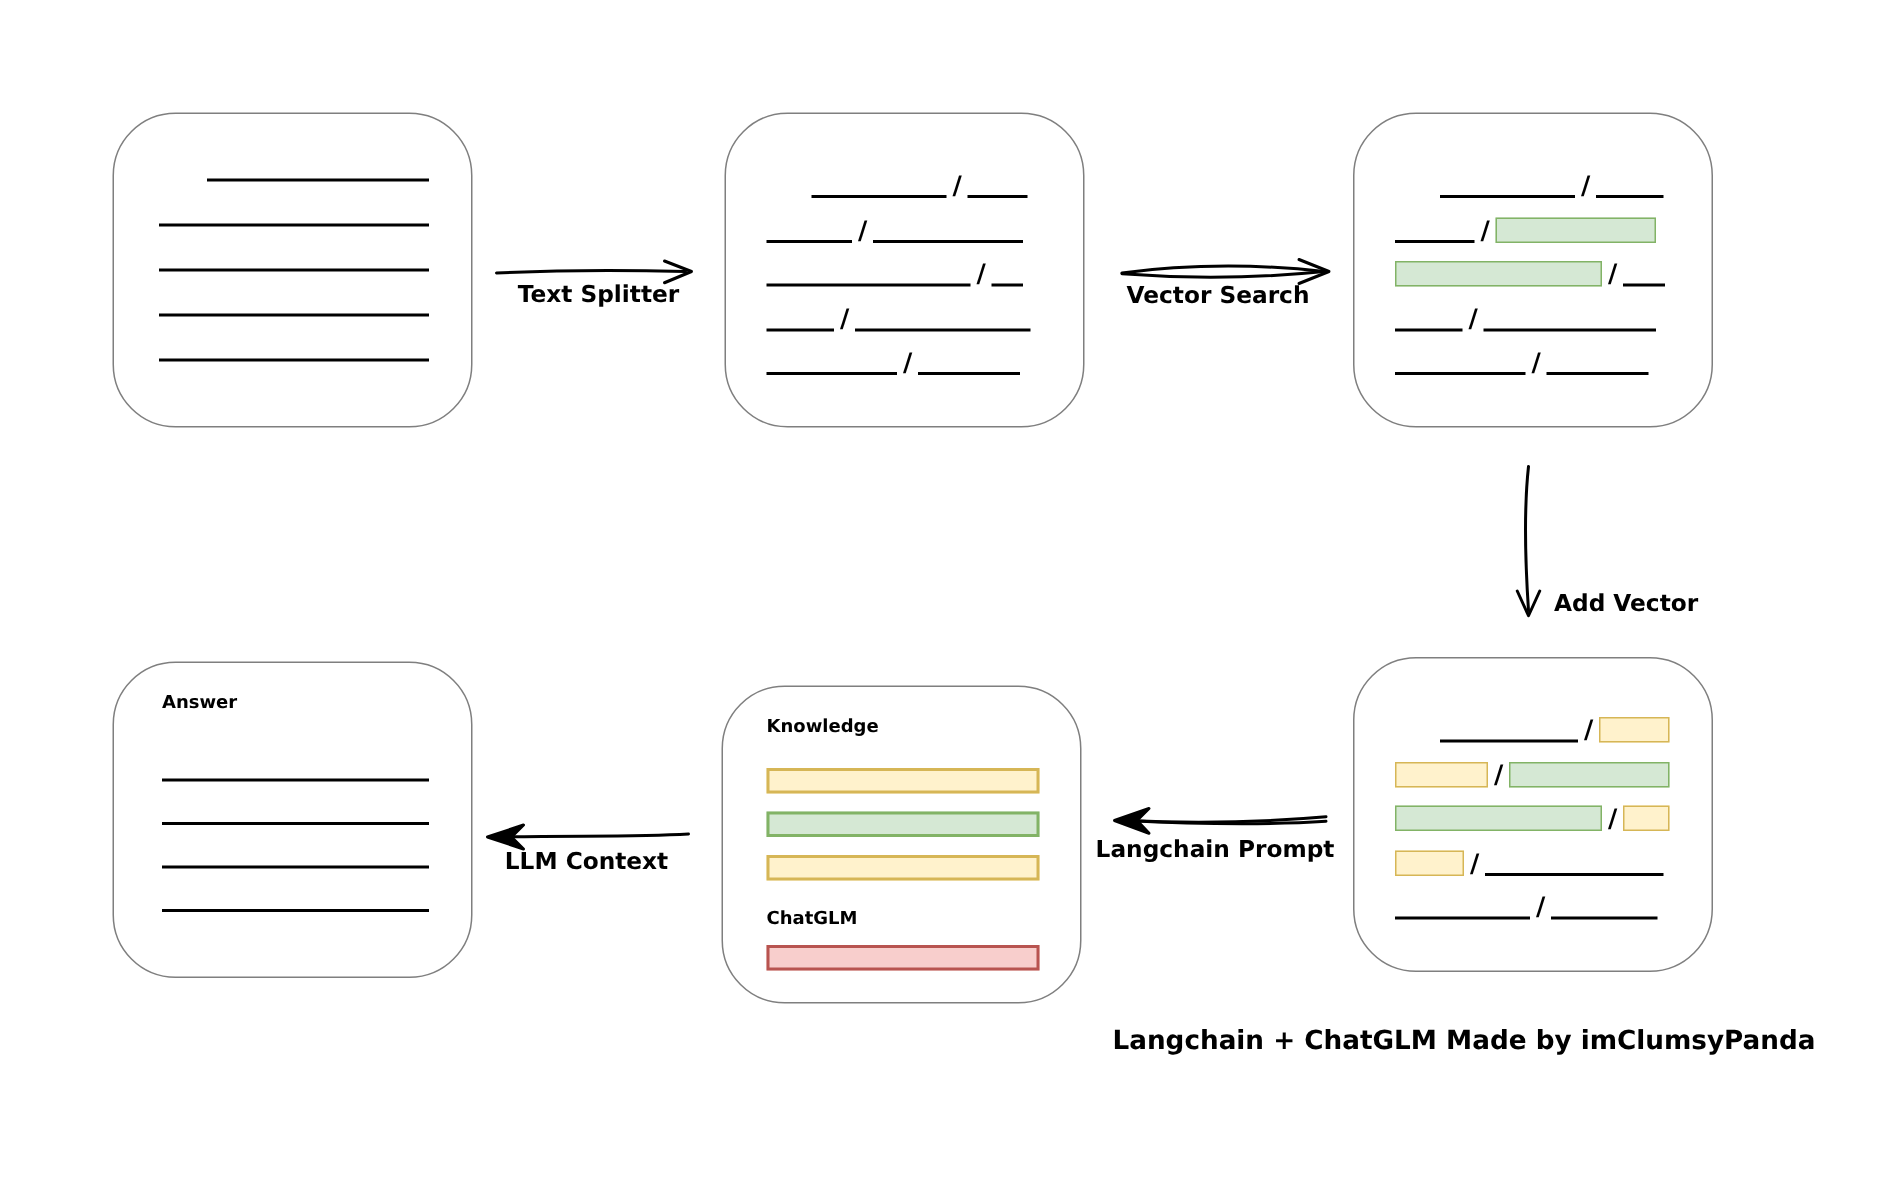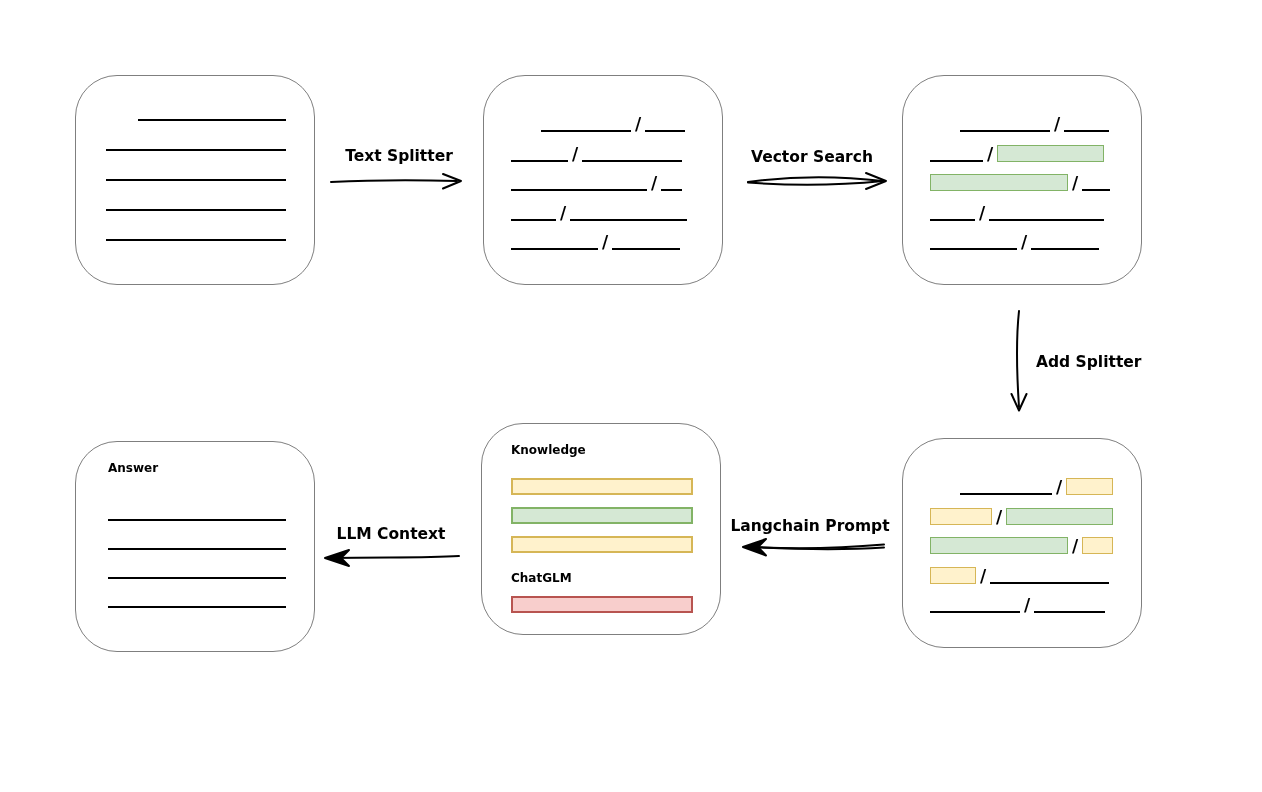--- a/index.html
+++ b/index.html
@@ -20,21 +20,21 @@
     width: 240px;
     height: 210px;
     border: 1px solid var(--box-border, #7f7f7f);
     border-radius: 42px;
     background: #fff;
   }
   #box-document { left: 75px;  top: 75px;  }
   #box-chunks   { left: 483px; top: 75px;  }
   #box-matched  { left: 902px; top: 75px;  }
   #box-context  { left: 902px; top: 438px; }
-  #box-prompt   { left: 481px; top: 423px; height: 212px; }
+  #box-prompt   { left: 481px; top: 457px; height: 212px; }
   #box-answer   { left: 75px;  top: 441px; height: 211px; }
 
   
   .doc-body { padding: 43px 30px 0 30px; }
   .hline { height: 2px; background: var(--line, #000); margin-bottom: 28px; }
 
   
   .chunk-body { padding: 38px 26px 0 27px; }
   .chunk-row { display: flex; align-items: flex-end; height: 18px; margin-bottom: 11.5px; }
   .seg { flex: 0 0 auto; }
@@ -62,20 +62,21 @@
   .answer-lines { margin-top: 41px; }
   .answer-lines .hline { margin-bottom: 27px; }
 
   
   #arrow-layer { position: absolute; left: 0; top: 0; width: 1262px; height: 792px; pointer-events: none; }
   .arrow-label {
     position: absolute;
     font-size: 15.5px; font-weight: 600; line-height: 20px;
     white-space: nowrap;
     transform: translateX(-50%);
+    margin-top: 40px;
   }
   .arrow-label-left { transform: none; }
 
   #label-text-splitter   { left: 399px;  top: 146px; }
   #label-vector-search   { left: 812px;  top: 147px; text-align: center; }
   #label-add-context     { left: 1036px; top: 352px; }
   #label-generate-prompt { left: 810px;  top: 516px; }
   #label-llm-response    { left: 391px;  top: 524px; }
 
   #footer-credit {
@@ -238,18 +239,19 @@
       <path d="M766 539 L743 547 L766 555.5 L758 547 Z" fill="#000"></path>
     </g>
     <g>
       <path d="M459 556 C 424 558, 388 557, 331 558"></path>
       <path d="M349 550 L325 558 L349 566 L341 558 Z" fill="#000"></path>
     </g>
   </svg>
 
   <div class="arrow-label" id="label-text-splitter">Text Splitter</div>
   <div class="arrow-label" id="label-vector-search">Vector Search</div>
-  <div class="arrow-label arrow-label-left" id="label-add-context">Add Splitter</div>
+  <div class="arrow-label arrow-label-left" id="label-add-context">Add Vector</div>
   <div class="arrow-label" id="label-generate-prompt">Langchain Prompt</div>
   <div class="arrow-label" id="label-llm-response">LLM Context</div>
 
+  <div id="footer-credit">Langchain + ChatGLM Made by imClumsyPanda</div>
 
 </div>
 
 </body></html>

